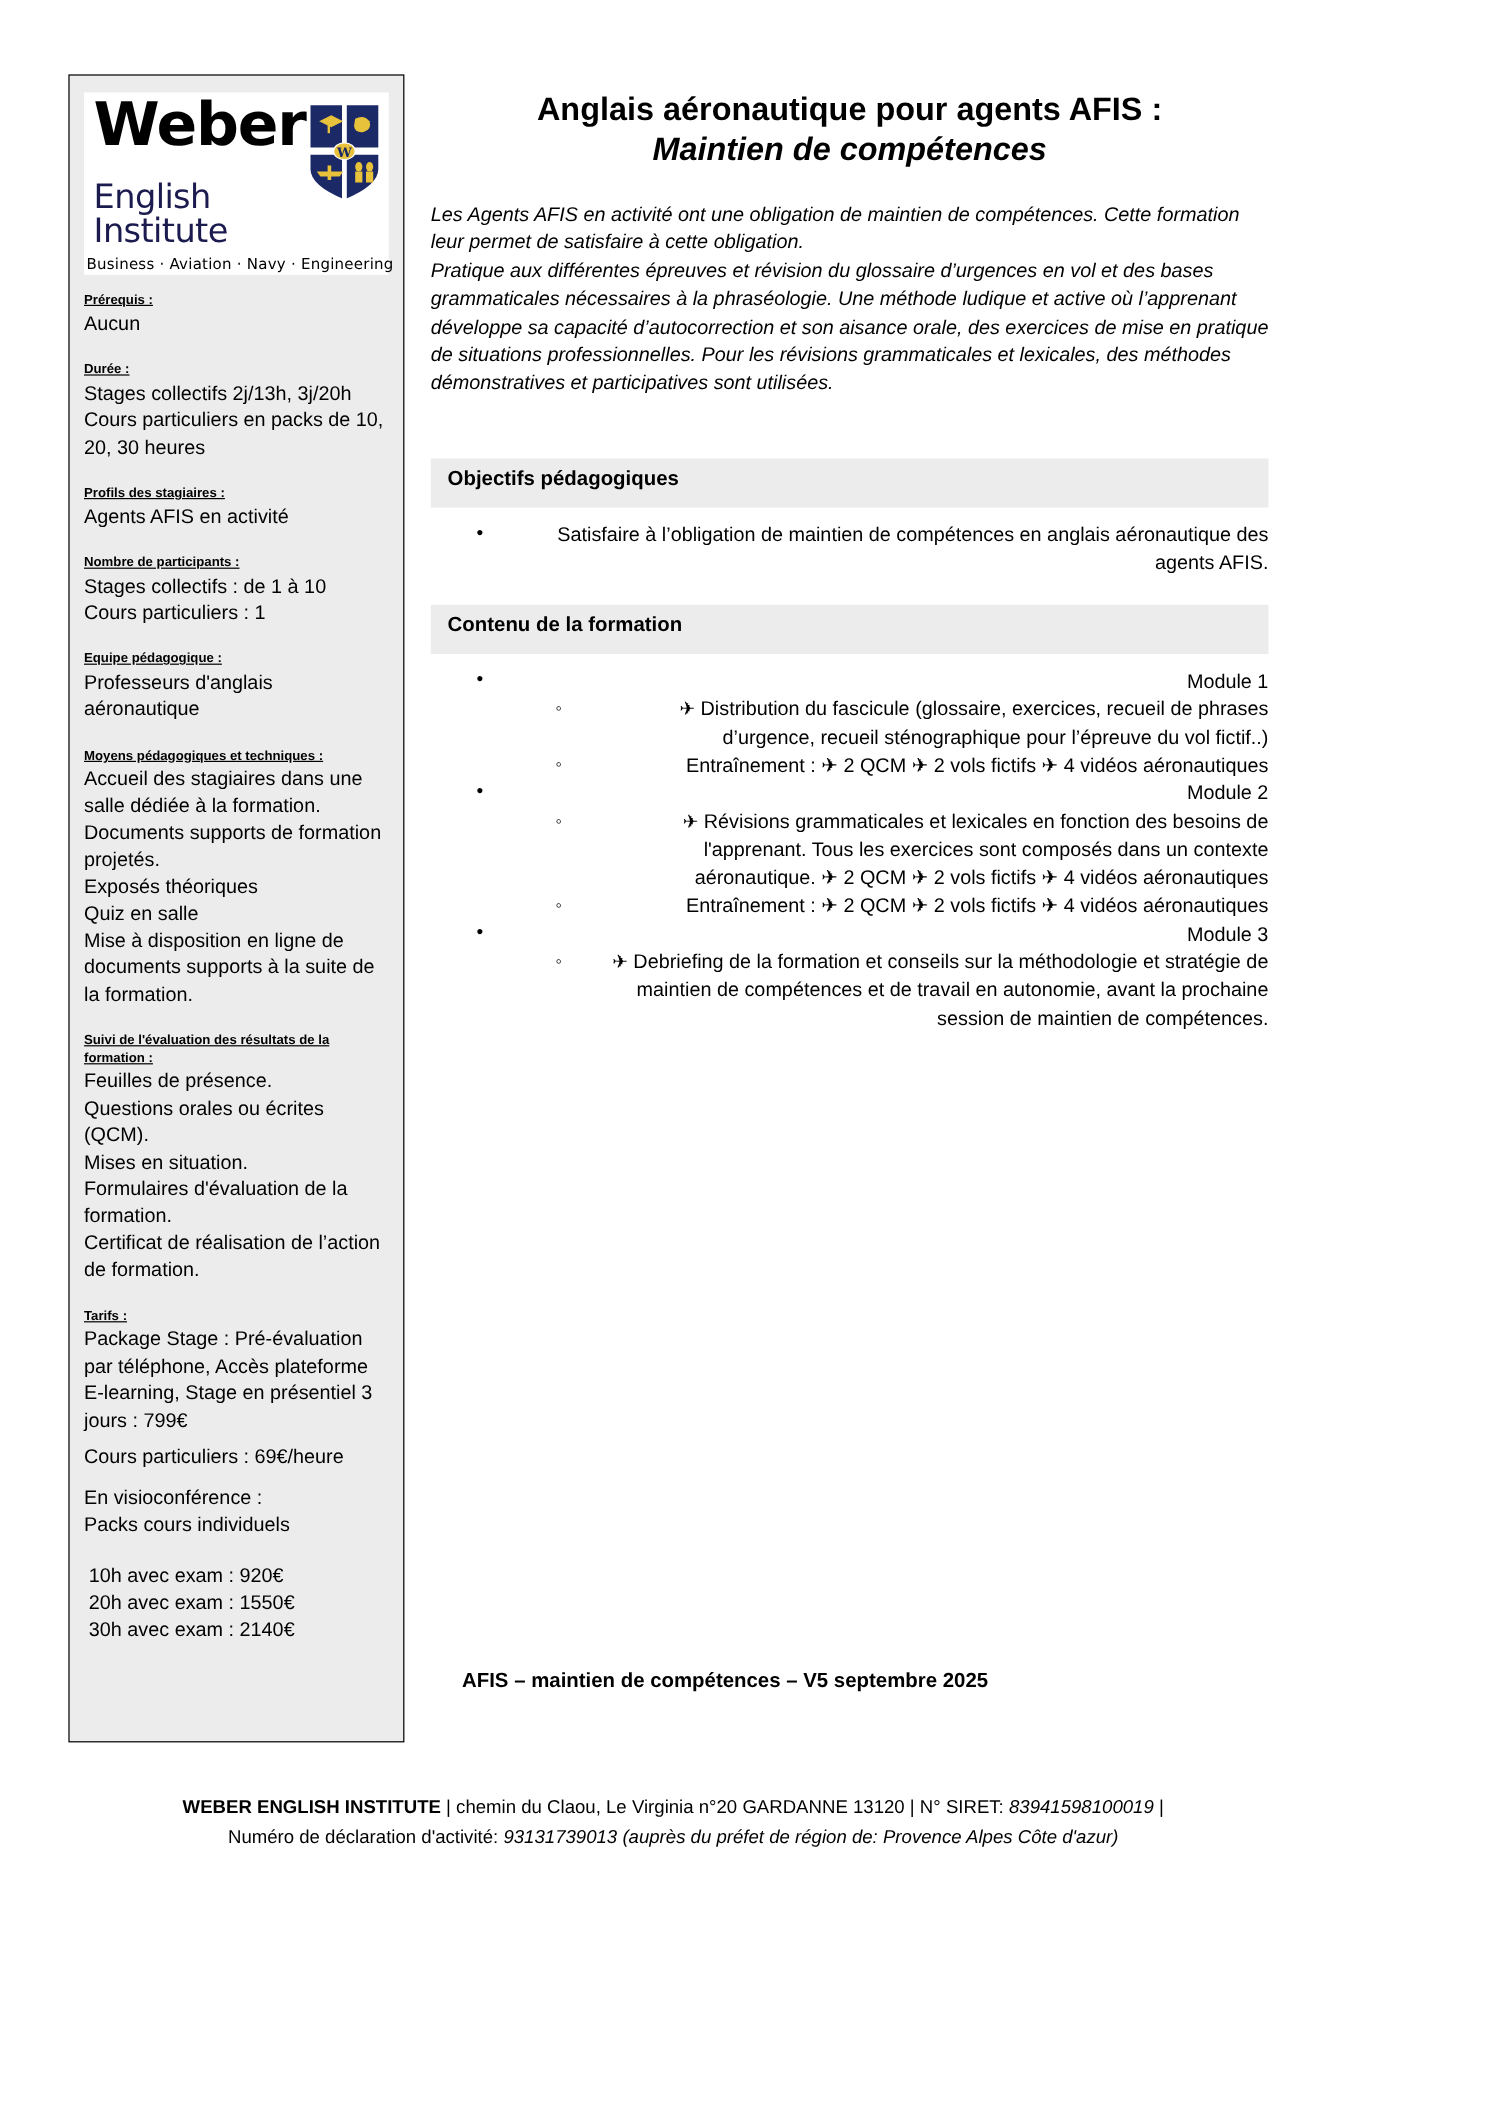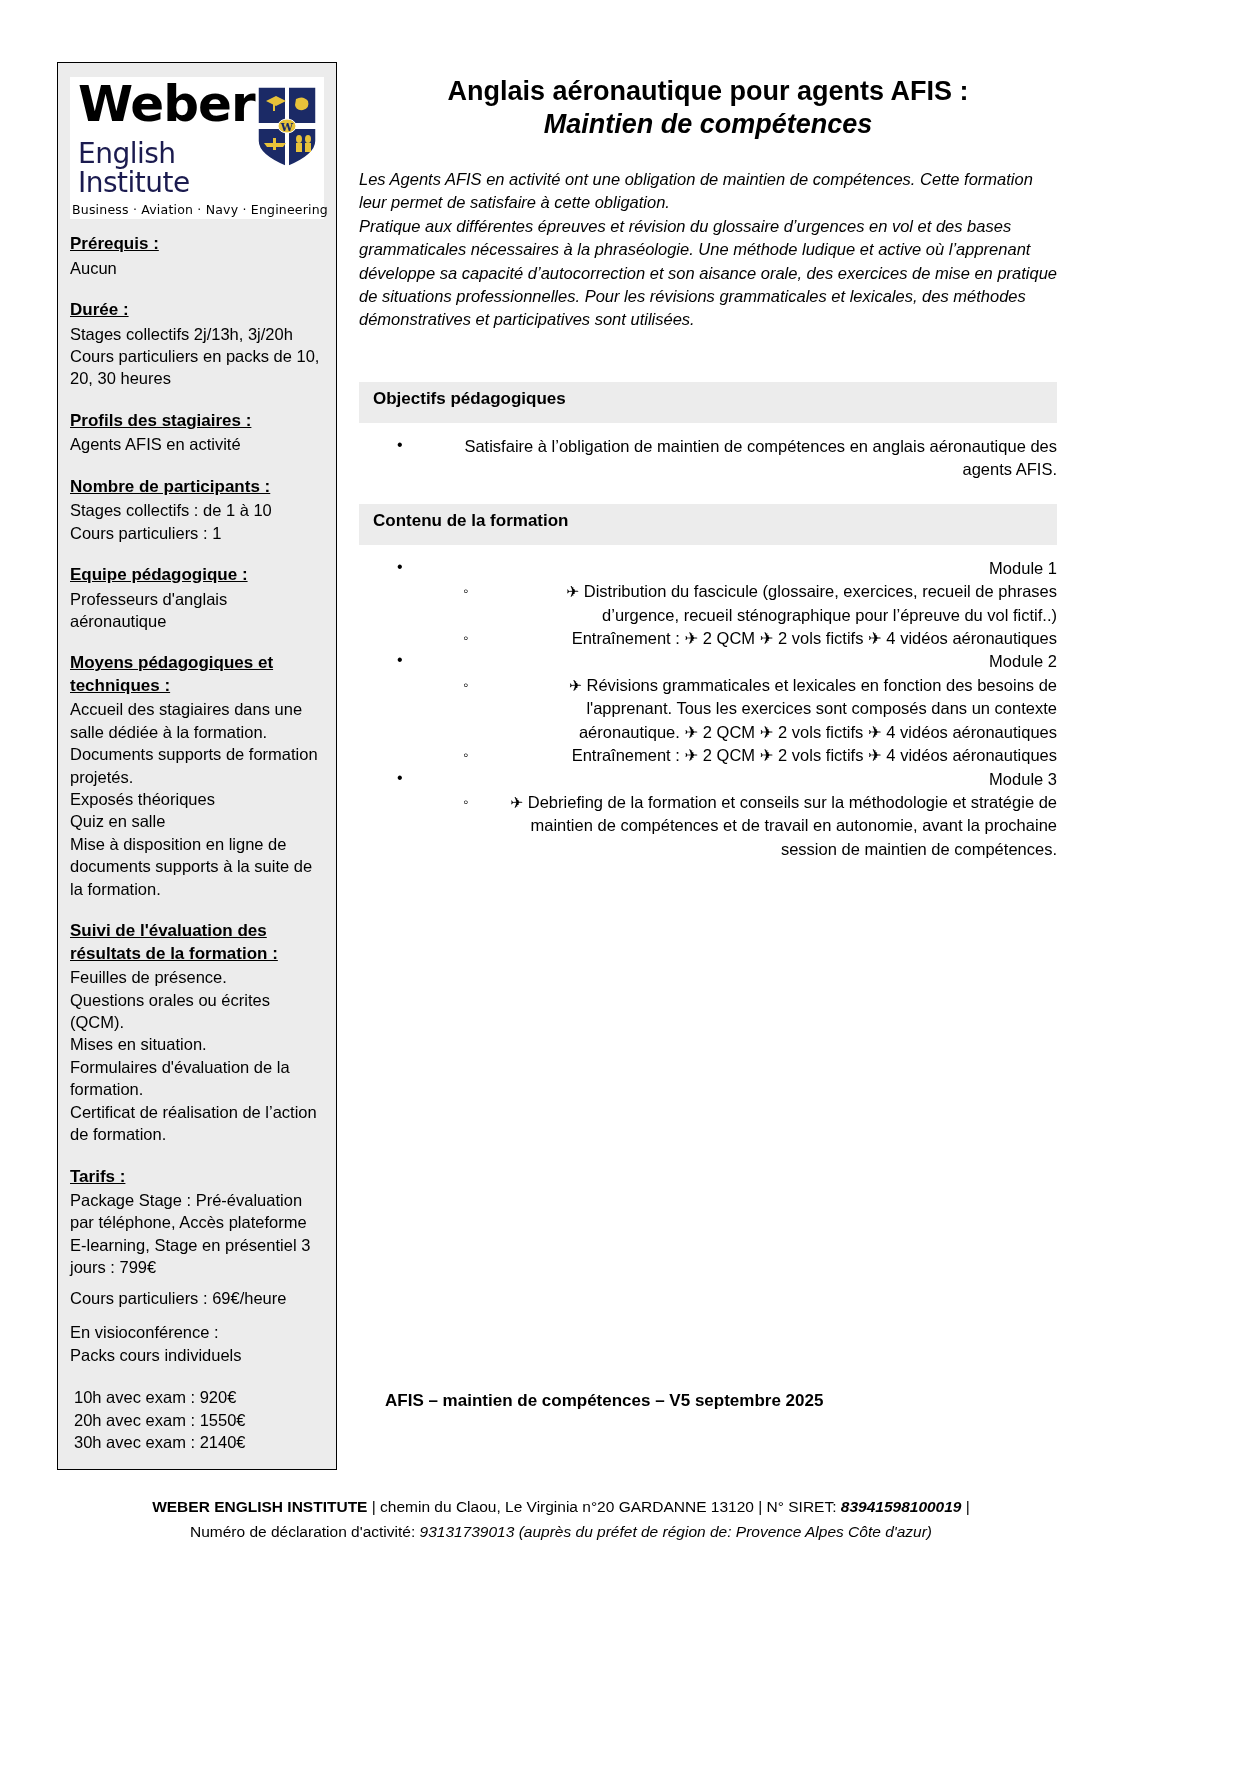--- a/index.html
+++ b/index.html
@@ -64,40 +64,40 @@
     line-height: 0.95;
     letter-spacing: -1px;
     color: #000000;
   }
   .logo-eng {
     font-family: "DejaVu Sans", sans-serif;
     font-size: 28px;
     line-height: 1.05;
     color: #1b1b4f;
     letter-spacing: -0.5px;
-    margin-top: 10px;
+    margin-top: 20px;
   }
   .logo-tag {
     font-family: "DejaVu Sans", sans-serif;
     font-size: 12.5px;
     color: #000000;
     margin-top: 5px;
     letter-spacing: 0.2px;
     white-space: nowrap;
   }
   .crest {
     width: 62px;
     height: 84px;
     flex: 0 0 62px;
     margin-right: 4px;
     margin-top: 4px;
   }
 
   .sb-head {
-    font-size: 17px;
+    font-size: 11px;
     font-weight: bold;
     text-decoration: underline;
     margin: 0 16px 1px 0;
     line-height: 1.32;
   }
   .sb-text {
     font-size: 16.5px;
     line-height: 1.36;
     margin: 0;
     white-space: pre-line;
@@ -213,21 +213,21 @@
     position: absolute;
     left: 56px;
     top: 1495px;
     width: 1010px;
     text-align: center;
     font-size: 15.5px;
     line-height: 1.6;
   }
   .footer .l1 { font-weight: normal; }
   .footer .org { font-weight: bold; }
-  .footer .ital { font-style: italic; font-weight: bold; }
+  .footer .ital { font-style: italic; font-weight: normal; }
   .footer .ital-n { font-style: italic; }
 </style>
 </head>
 <body>
 
 <div class="page">
 
   <div class="columns">
 
     <aside class="sidebar">

